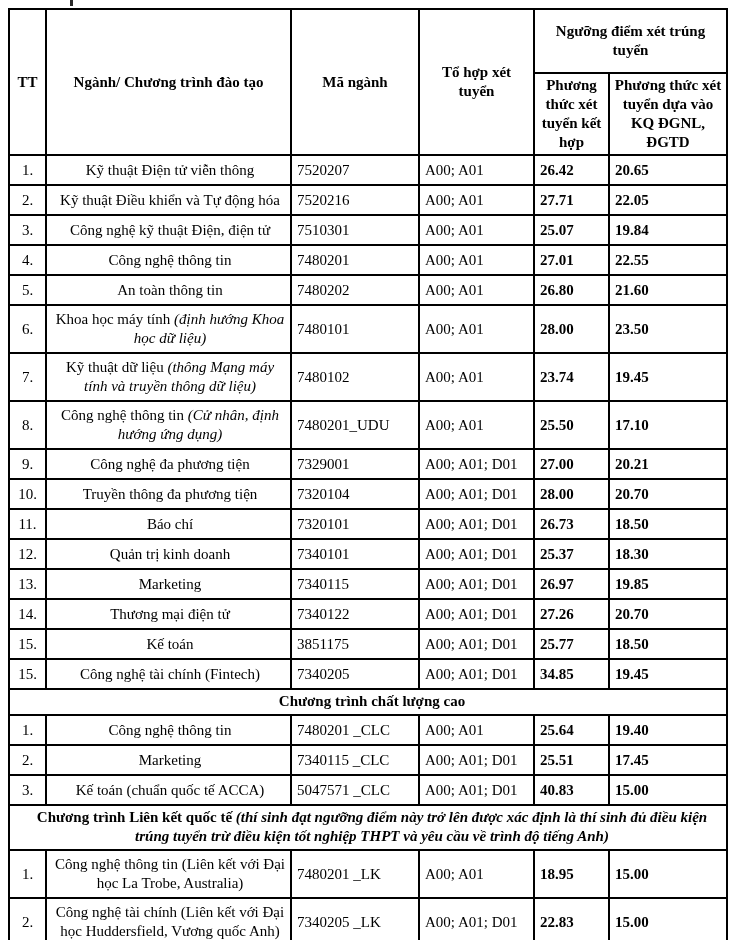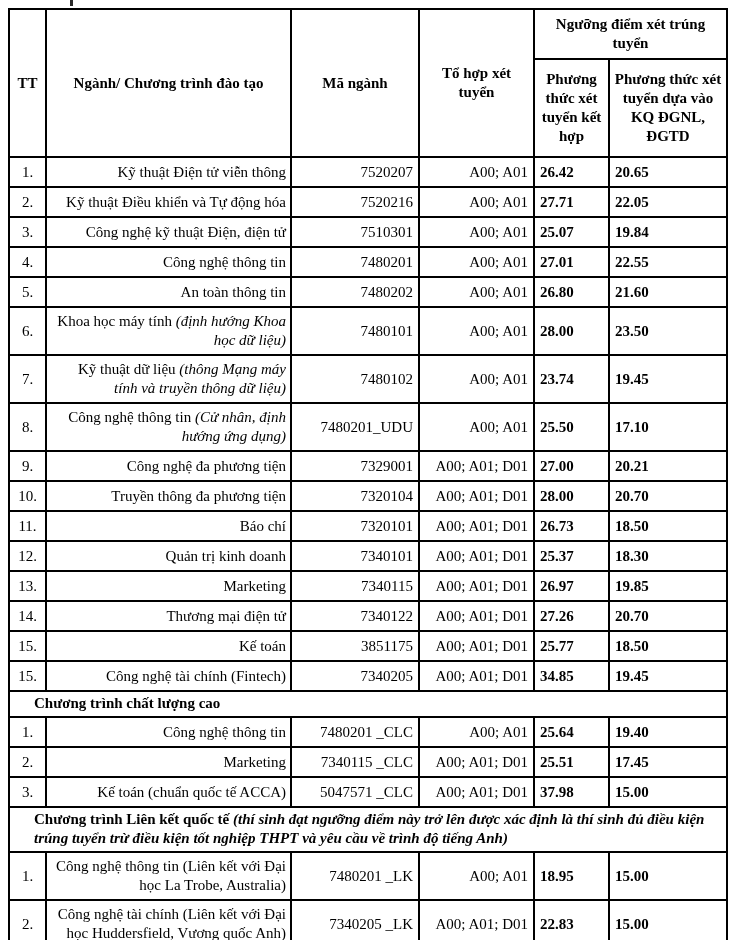--- a/index.html
+++ b/index.html
@@ -38,32 +38,32 @@
   .score-table th, .score-table td {
     border: 2px solid #000000;
     padding: 4px 5px;
     vertical-align: middle;
     overflow: hidden;
   }
   .score-table thead th {
     font-weight: bold;
     text-align: center;
   }
-  th.group-head { height: 38px; padding: 5px 4px; }
-  th.sub-head   { height: 76px; padding: 10px 3px; }
+  th.group-head { height: 38px; padding: 12px 4px; }
+  th.sub-head   { height: 76px; padding: 2px 3px; }
   td.c-tt    { text-align: center; }
-  td.c-name  { text-align: right; padding-left: 7px; padding-right: 4px; }
-  td.c-code  { text-align: right; }
-  td.c-combo { text-align: right; }
+  td.c-name  { text-align: center; padding-left: 7px; padding-right: 4px; }
+  td.c-code  { text-align: left; }
+  td.c-combo { text-align: left; }
   td.c-s1, td.c-s2 { text-align: left; font-weight: bold; }
   tr.data-row td { height: 20px; }
   td.section-title {
-    text-align: left;
+    text-align: center;
     font-weight: bold;
-    padding: 2px 8px 3px 24px;
+    padding: 2px 8px 3px 16px;
   }
   td.section-title i { font-weight: bold; }
 </style>
 </head>
 <body>
 
 <div class="page">
   <div class="crop-artifact"></div>
 
   <table class="score-table">
@@ -234,21 +234,21 @@
           <td class="c-code">7340115 _CLC</td>
           <td class="c-combo">A00; A01; D01</td>
           <td class="c-s1">25.51</td>
           <td class="c-s2">17.45</td>
         </tr>
         <tr class="data-row">
           <td class="c-tt">3.</td>
           <td class="c-name">Kế toán (chuẩn quốc tế ACCA)</td>
           <td class="c-code">5047571 _CLC</td>
           <td class="c-combo">A00; A01; D01</td>
-          <td class="c-s1">37.98</td>
+          <td class="c-s1">40.83</td>
           <td class="c-s2">15.00</td>
         </tr>
         <tr>
           <td class="section-title" colspan="6">Chương trình Liên kết quốc tế <i>(thí sinh đạt ngưỡng điểm này trở lên được xác định là thí sinh đủ điều kiện trúng tuyển trừ điều kiện tốt nghiệp THPT và yêu cầu về trình độ tiếng Anh)</i></td>
         </tr>
         <tr class="data-row">
           <td class="c-tt">1.</td>
           <td class="c-name">Công nghệ thông tin (Liên kết với Đại học La Trobe, Australia)</td>
           <td class="c-code">7480201 _LK</td>
           <td class="c-combo">A00; A01</td>

